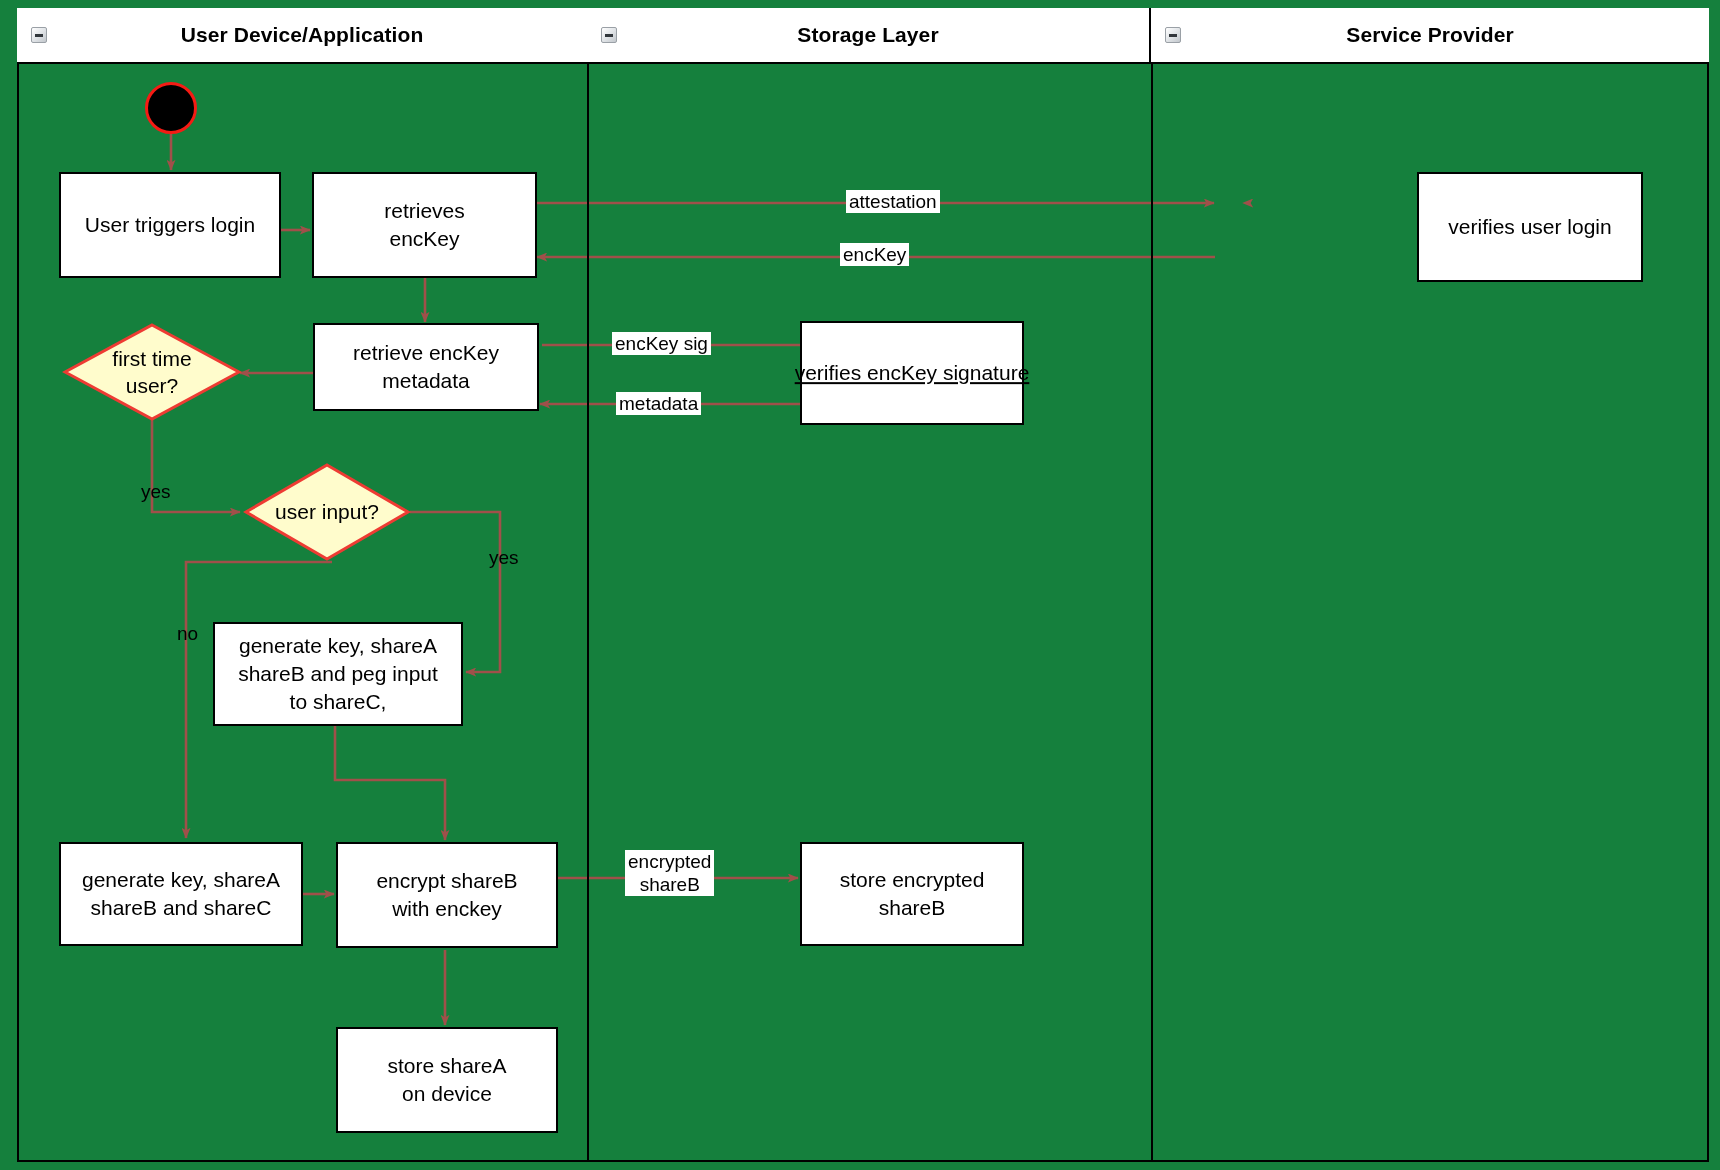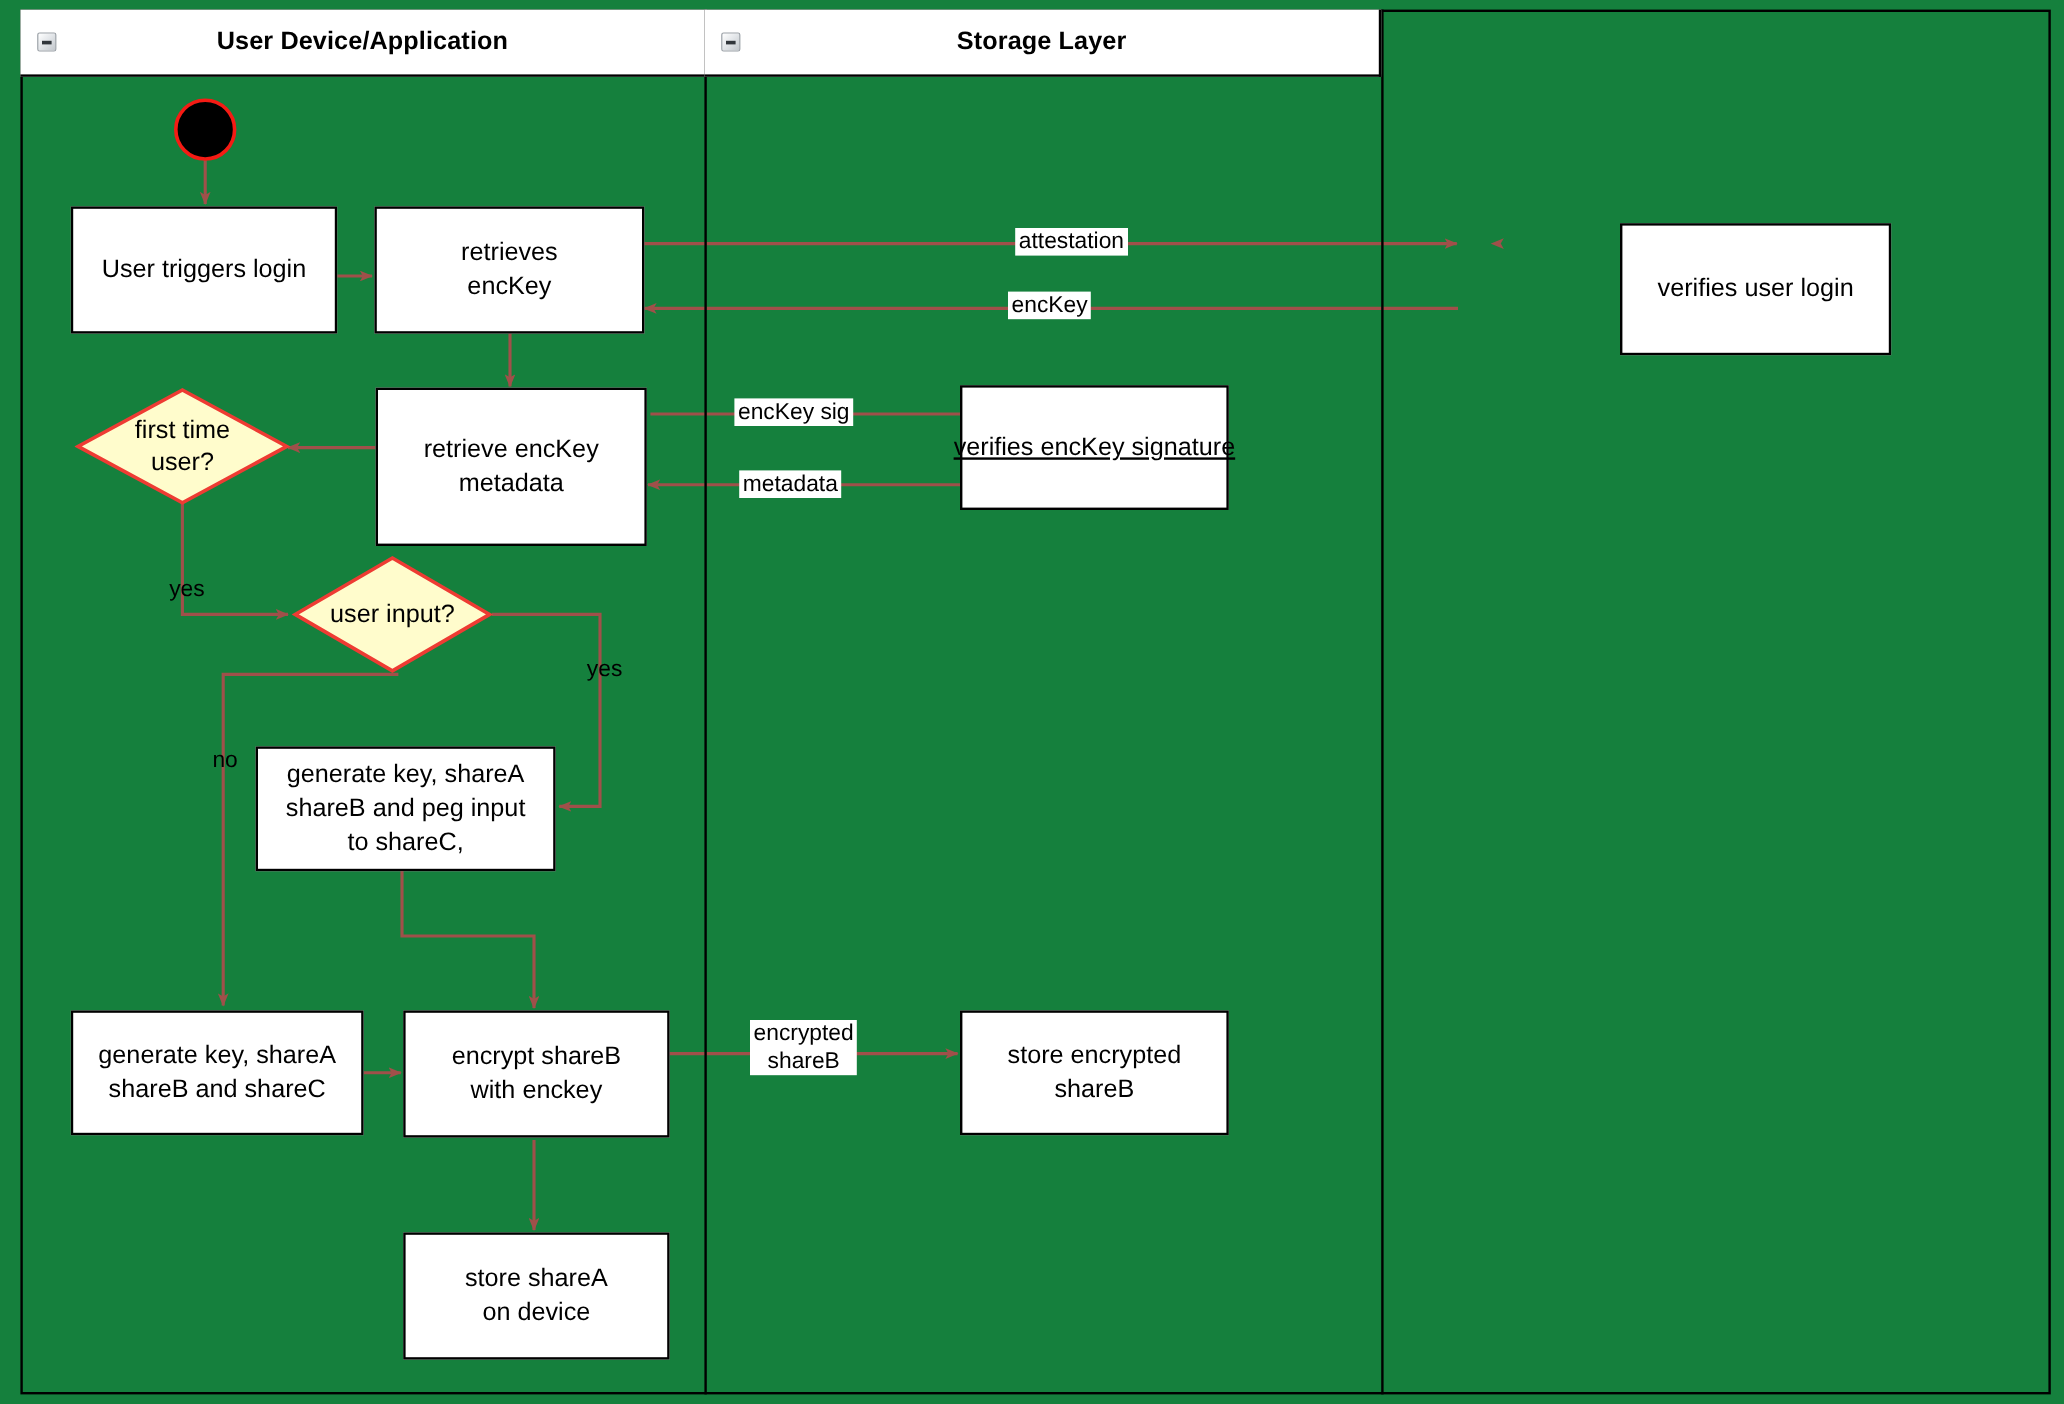--- a/index.html
+++ b/index.html
@@ -190,35 +190,41 @@
     <span>User Device/Application</span>
   </div>
 
   <div class="lane-header" style="left:587px; top:8px; width:564px; height:56px;">
     <span class="collapse-icon">
         <i></i>
       </span>
     <span>Storage Layer</span>
   </div>
 
+  <div class="lane-header last" style="left:1151px; top:8px; width:558px; height:56px;">
+    <span class="collapse-icon">
+        <i></i>
+      </span>
+    <span>Service Provider</span>
+  </div>
 
   <div class="start-node" style="left:145px; top:82px; width:52px; height:52px;"></div>
 
   <div class="node action" style="left:59px; top:172px; width:222px; height:106px;">
     <span class="txt">User triggers login</span>
   </div>
 
   <div class="node action" style="left:312px; top:172px; width:225px; height:106px;">
     <span class="txt">
       <span>retrieves</span><br>
       <span>encKey</span>
     </span>
   </div>
 
-  <div class="node action" style="left:313px; top:323px; width:226px; height:132px;">
+  <div class="node action" style="left:313px; top:323px; width:226px; height:88px;">
     <span class="txt">
       <span>retrieve encKey</span><br>
       <span>metadata</span>
     </span>
   </div>
 
   <div class="node decision" style="left:62px; top:322px; width:180px; height:100px;">
     <svg class="dia" viewBox="0 0 180 100" preserveAspectRatio="none">
       <polygon points="90,3 177,50 90,97 3,50" fill="#fffccc" stroke="#ee3b33" stroke-width="3"></polygon>
     </svg>
@@ -268,21 +274,21 @@
     <span class="txt" style="position:absolute; left:50%; top:50%; transform:translate(-50%,-50%);text-decoration:underline;">verifies encKey signature</span>
   </div>
 
   <div class="node action" style="left:800px; top:842px; width:224px; height:104px;">
     <span class="txt">
       <span>store encrypted</span><br>
       <span>shareB</span>
     </span>
   </div>
 
-  <div class="node action" style="left:1350px; top:172px; width:226px; height:110px;margin-top:14px;">
+  <div class="node action" style="left:1417px; top:172px; width:226px; height:110px;">
     <span class="txt">verifies user login</span>
   </div>
 
   <div class="edge-label" style="left:846px; top:190px;">attestation</div>
 
   <div class="edge-label" style="left:840px; top:243px;">encKey</div>
 
   <div class="edge-label" style="left:612px; top:332px;">encKey sig</div>
 
   <div class="edge-label" style="left:616px; top:392px;">metadata</div>

